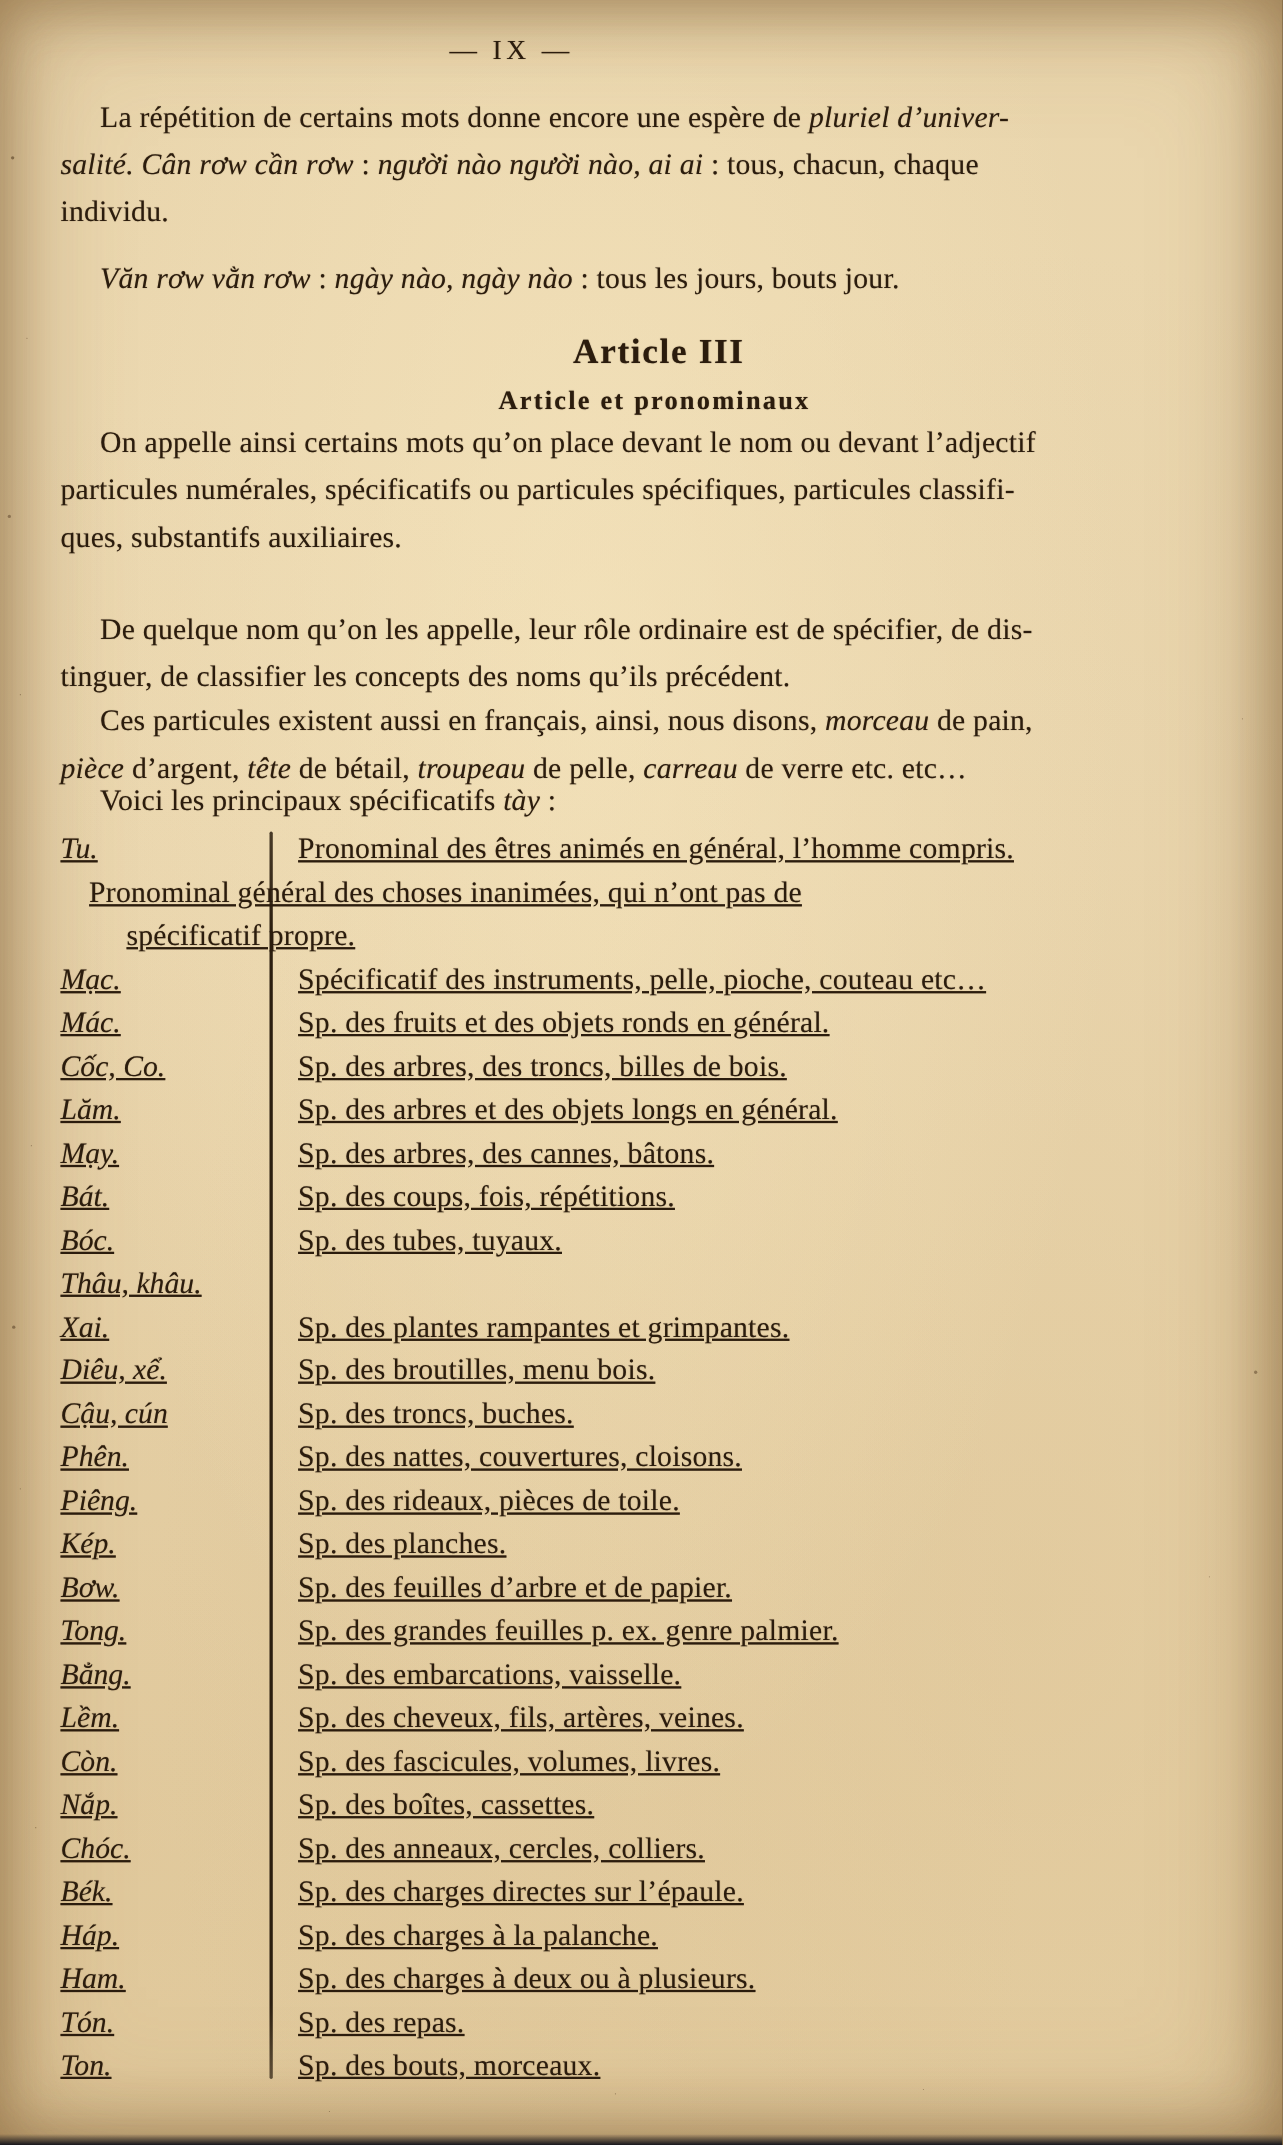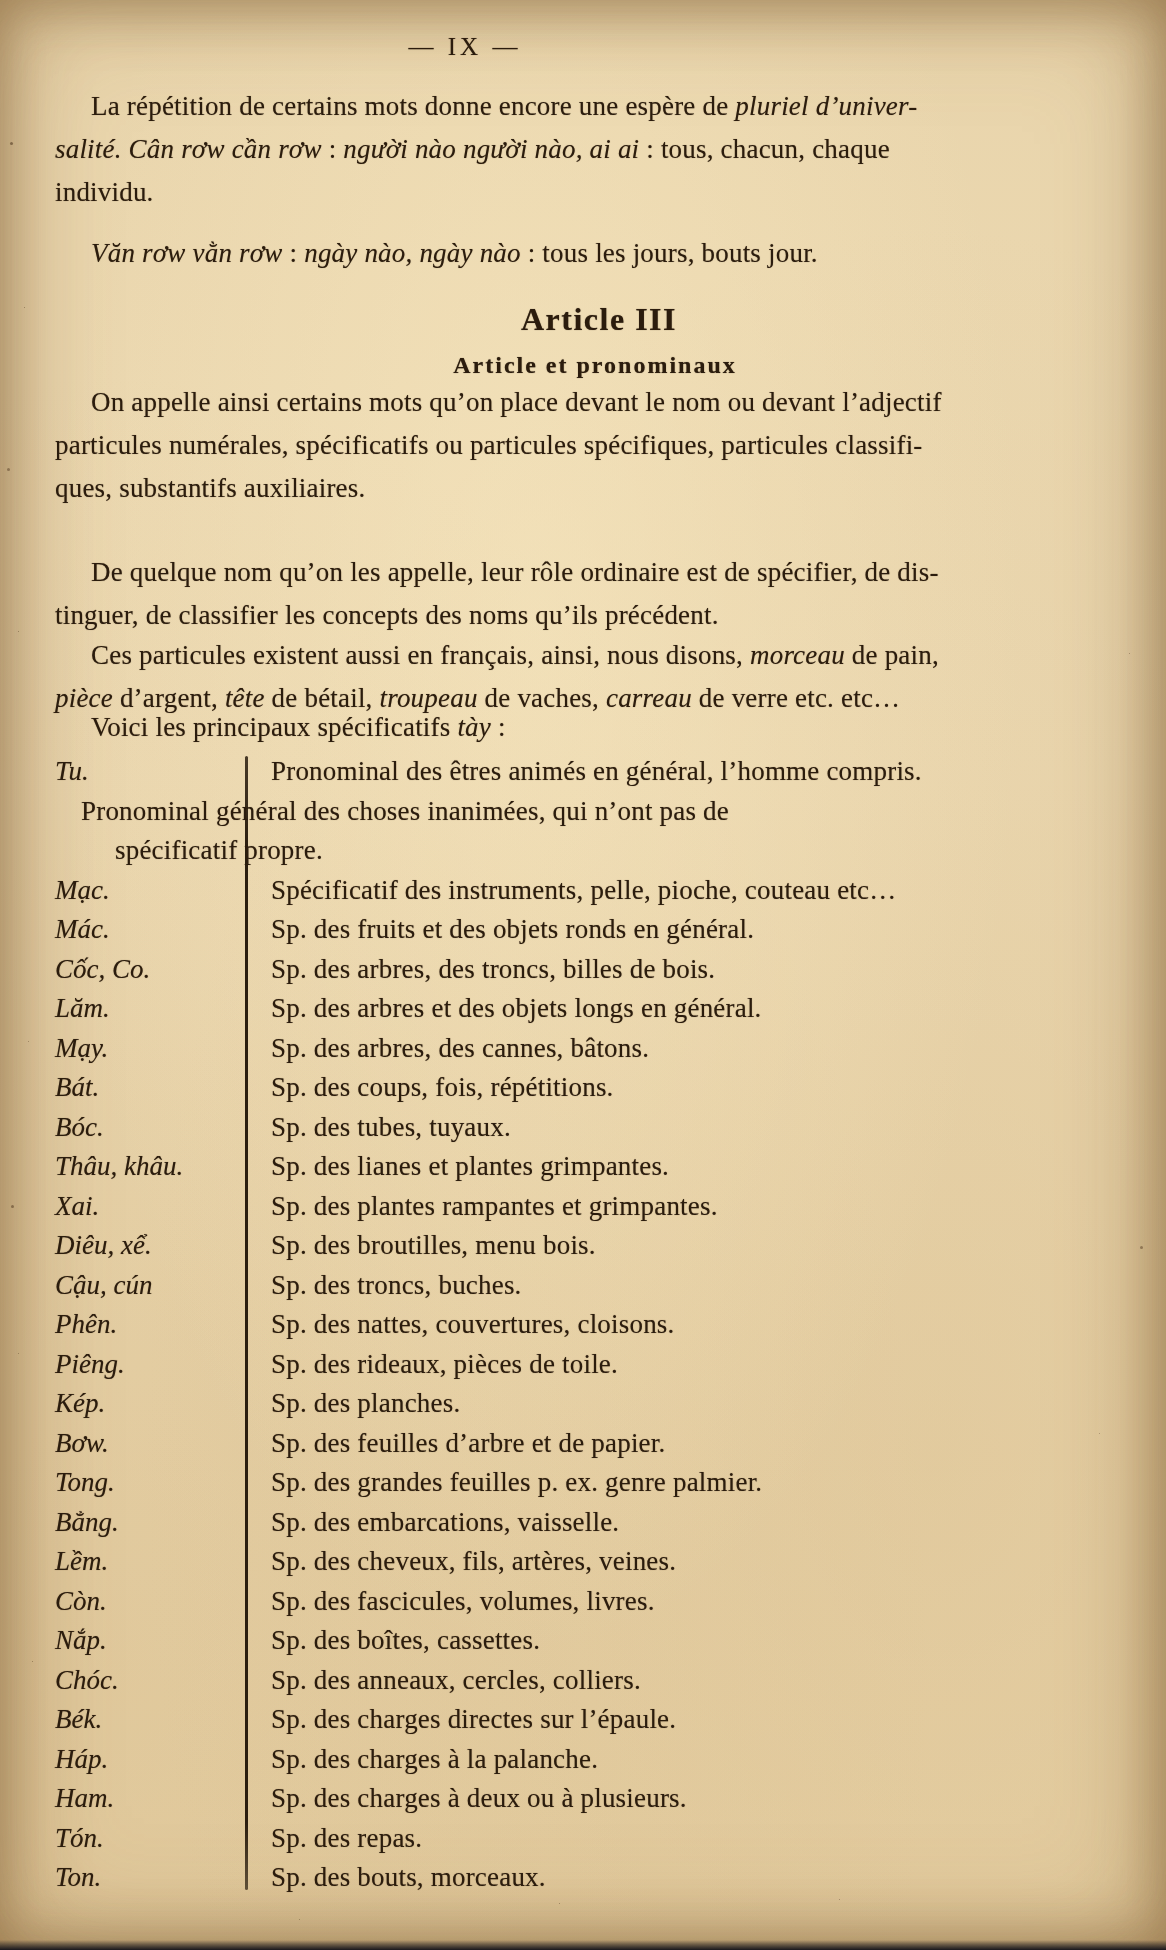--- a/index.html
+++ b/index.html
@@ -50,21 +50,21 @@
     transform:translateX(12px);
     text-shadow:0 0 1px rgba(40,25,8,.6);
   }
   #p1 { top:85px; }
   #p2 { top:232px; }
   #p3 { top:381px; }
   #p4 { top:551px; }
   #p5 { top:634px; }
   #p6 { top:706px; }
   #speclist { top:752px; }
-  .spec-row { display:flex; }
+  .spec-row { display:flex;text-decoration:underline; }
   .spec-term {
     flex:0 0 190px;
     font-style:italic;
     font-size:27px; line-height:39.5px;
     white-space:nowrap;
     text-shadow:0 0 1px rgba(50,32,12,.45);
   }
   .spec-def { padding-left:26px; }
   .defline {
     white-space:nowrap;
@@ -127,21 +127,21 @@
       <div class="line indent"><span>On appelle ainsi certains mots qu’on place devant le nom ou devant l’adjectif</span></div>
       <div class="line"><span>particules numérales, spécificatifs ou particules spécifiques, particules classifi-</span></div>
       <div class="line"><span>ques, substantifs auxiliaires.</span></div>
     </div>
   <div class="abs" id="p4">
       <div class="line indent"><span>De quelque nom qu’on les appelle, leur rôle ordinaire est de spécifier, de dis-</span></div>
       <div class="line"><span>tinguer, de classifier les concepts des noms qu’ils précédent.</span></div>
     </div>
   <div class="abs" id="p5">
       <div class="line indent"><span>Ces particules existent aussi en français, ainsi, nous disons, </span><span class="it">morceau</span><span> de pain,</span></div>
-      <div class="line"><span class="it">pièce</span><span> d’argent, </span><span class="it">tête</span><span> de bétail, </span><span class="it">troupeau</span><span> de vaches, </span><span class="it">carreau</span><span> de verre etc.  etc…</span></div>
+      <div class="line"><span class="it">pièce</span><span> d’argent, </span><span class="it">tête</span><span> de bétail, </span><span class="it">troupeau</span><span> de pelle, </span><span class="it">carreau</span><span> de verre etc.  etc…</span></div>
     </div>
   <div class="abs" id="p6">
       <div class="line indent"><span>Voici les principaux spécificatifs </span><span class="it">tày</span><span> :</span></div>
     </div>
 
   <div class="col-rule"></div>
 
   <div class="abs" id="speclist">
     <div class="spec-row">
       <div class="spec-term">Tu.</div>
@@ -209,24 +209,20 @@
     <div class="spec-row">
       <div class="spec-term">Bóc.</div>
       <div class="spec-def">
         <div class="defline defmain">Sp. des tubes, tuyaux.</div>
 
       </div>
     </div>
 
     <div class="spec-row">
       <div class="spec-term">Thâu, khâu.</div>
-      <div class="spec-def">
-        <div class="defline defmain">Sp. des lianes et plantes grimpantes.</div>
-
-      </div>
     </div>
 
     <div class="spec-row">
       <div class="spec-term">Xai.</div>
       <div class="spec-def">
         <div class="defline defmain">Sp. des plantes rampantes et grimpantes.</div>
 
       </div>
     </div>
 

